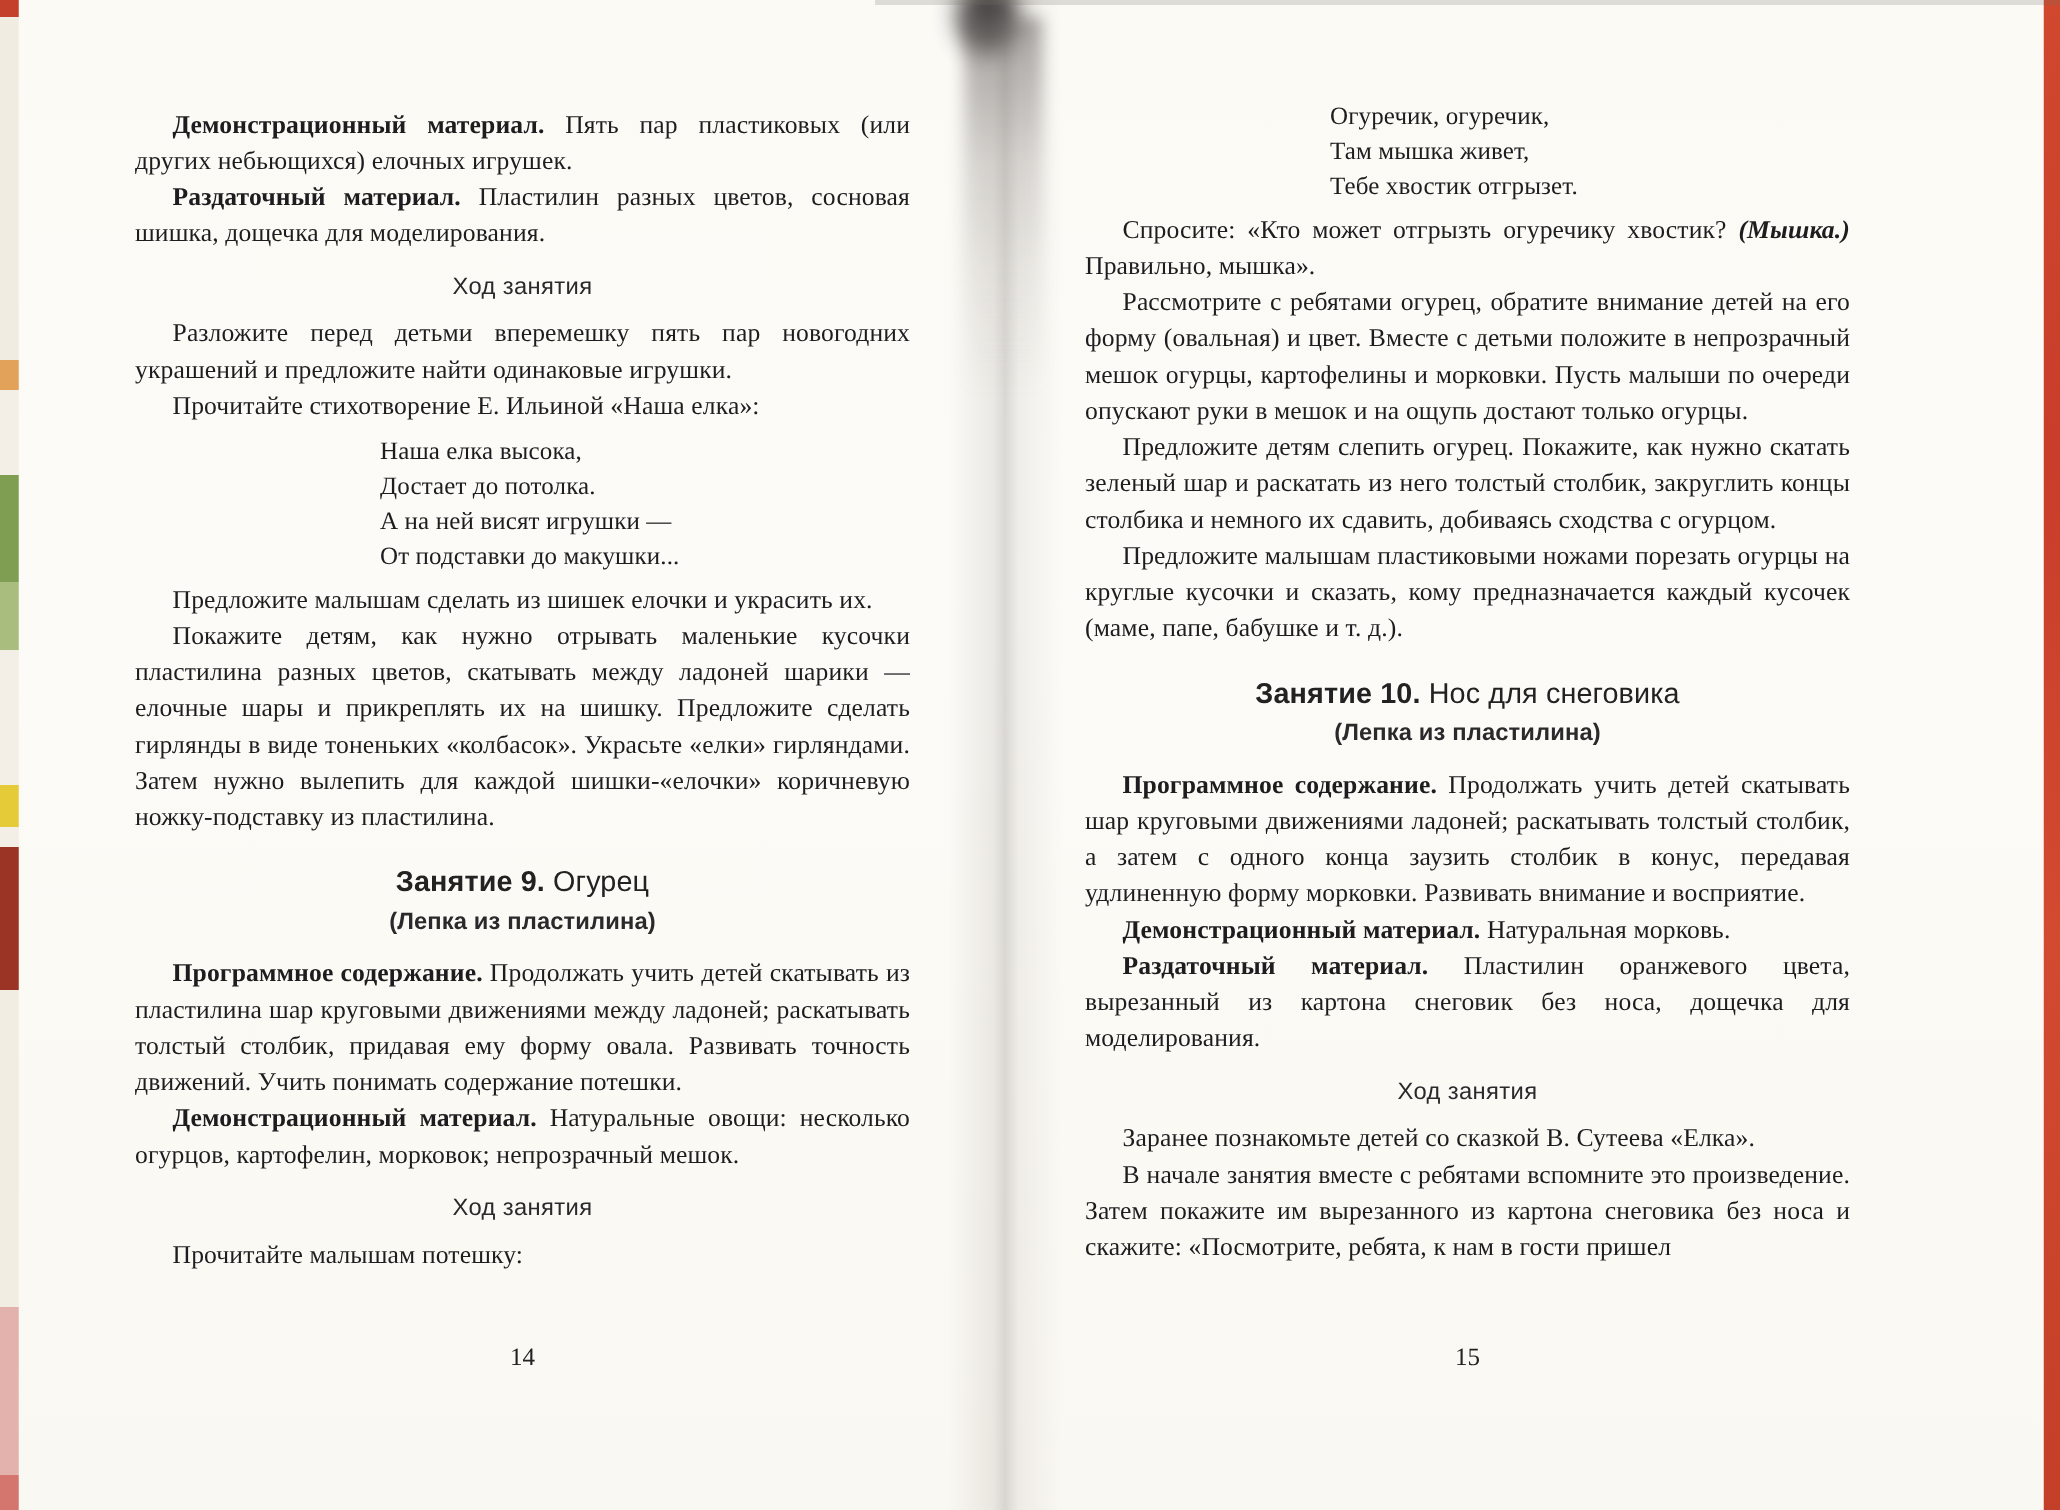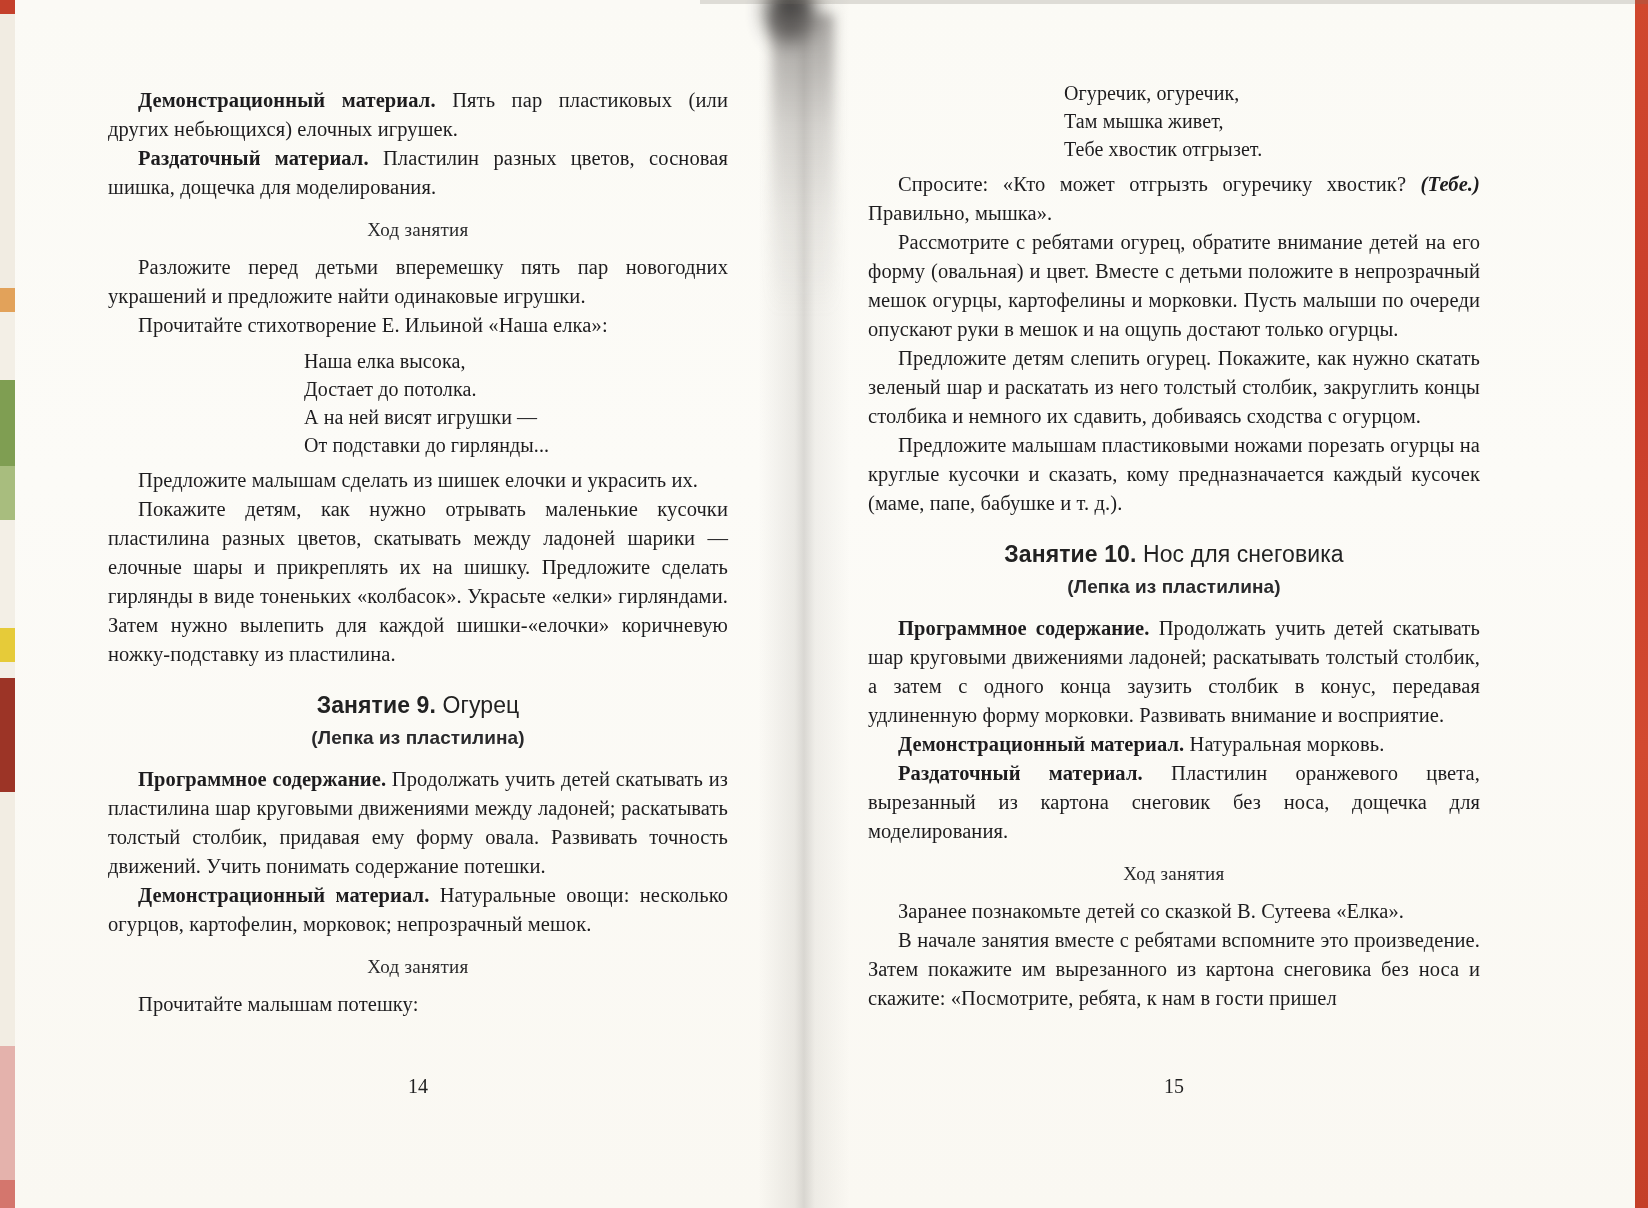--- a/index.html
+++ b/index.html
@@ -31,21 +31,21 @@
     letter-spacing: 0.1px;
   }
   .page-left  .content { left: 108px; top: 86px; width: 620px; }
   .page-right .content { left: 48px;  top: 72px; width: 612px; }
 
   .blk.para { text-indent: 30px; }
   .b { font-weight: bold; }
   .i { font-style: italic; }
 
   .blk.heading {
-    font-family: Liberation Serif, serif;
+    font-family: Liberation Sans, sans-serif;
     font-size: 19px; font-weight: 400;
     text-align: center; text-indent: 0;
     margin: 13px 0 9px;
     letter-spacing: 0.3px;
     color: #2a2a2c;
   }
   .blk.lesson {
     font-family: "Liberation Sans", "DejaVu Sans", sans-serif;
     font-size: 23px; font-weight: 400;
     text-align: center; text-indent: 0;
@@ -139,42 +139,42 @@
     <div class="content">
         <p class="blk para"><span class="b ">Демонстрационный материал.</span><span class=""> Пять пар пластиковых (или других небьющихся) елочных игрушек.</span></p>
         <p class="blk para"><span class="b ">Раздаточный материал.</span><span class=""> Пластилин разных цветов, сосновая шишка, дощечка для моделирования.</span></p>
         <p class="blk heading"><span class="">Ход занятия</span></p>
         <p class="blk para"><span class="">Разложите перед детьми вперемешку пять пар новогодних украшений и предложите найти одинаковые игрушки.</span></p>
         <p class="blk para"><span class="">Прочитайте стихотворение Е. Ильиной «Наша елка»:</span></p>
         <div class="blk poem">
           <div class="poem-line">Наша елка высока,</div>
           <div class="poem-line">Достает до потолка.</div>
           <div class="poem-line">А на ней висят игрушки —</div>
-          <div class="poem-line">От подставки до гирлянды...</div>
+          <div class="poem-line">От подставки до макушки...</div>
         </div>
         <p class="blk para"><span class="">Предложите малышам сделать из шишек елочки и украсить их.</span></p>
         <p class="blk para"><span class="">Покажите детям, как нужно отрывать маленькие кусочки пластилина разных цветов, скатывать между ладоней шарики — елочные шары и прикреплять их на шишку. Предложите сделать гирлянды в виде тоненьких «колбасок». Украсьте «елки» гирляндами. Затем нужно вылепить для каждой шишки-«елочки» коричневую ножку-подставку из пластилина.</span></p>
         <p class="blk lesson"><span class="b ">Занятие 9.</span><span class=""> Огурец</span></p>
         <p class="blk subheading"><span class="">(Лепка из пластилина)</span></p>
         <p class="blk para"><span class="b ">Программное содержание.</span><span class=""> Продолжать учить детей скатывать из пластилина шар круговыми движениями между ладоней; раскатывать толстый столбик, придавая ему форму овала. Развивать точность движений. Учить понимать содержание потешки.</span></p>
         <p class="blk para"><span class="b ">Демонстрационный материал.</span><span class=""> Натуральные овощи: несколько огурцов, картофелин, морковок; непрозрачный мешок.</span></p>
         <p class="blk heading"><span class="">Ход занятия</span></p>
         <p class="blk para"><span class="">Прочитайте малышам потешку:</span></p>
       </div>
     <div class="pagenum">14</div>
   </div>
 
   <div class="page page-right">
     <div class="content">
         <div class="blk poem">
           <div class="poem-line">Огуречик, огуречик,</div>
           <div class="poem-line">Там мышка живет,</div>
           <div class="poem-line">Тебе хвостик отгрызет.</div>
         </div>
-        <p class="blk para"><span class="">Спросите: «Кто может отгрызть огуречику хвостик? </span><span class="b i">(Тебе.)</span><span class=""> Правильно, мышка».</span></p>
+        <p class="blk para"><span class="">Спросите: «Кто может отгрызть огуречику хвостик? </span><span class="b i">(Мышка.)</span><span class=""> Правильно, мышка».</span></p>
         <p class="blk para"><span class="">Рассмотрите с ребятами огурец, обратите внимание детей на его форму (овальная) и цвет. Вместе с детьми положите в непрозрачный мешок огурцы, картофелины и морковки. Пусть малыши по очереди опускают руки в мешок и на ощупь достают только огурцы.</span></p>
         <p class="blk para"><span class="">Предложите детям слепить огурец. Покажите, как нужно скатать зеленый шар и раскатать из него толстый столбик, закруглить концы столбика и немного их сдавить, добиваясь сходства с огурцом.</span></p>
         <p class="blk para"><span class="">Предложите малышам пластиковыми ножами порезать огурцы на круглые кусочки и сказать, кому предназначается каждый кусочек (маме, папе, бабушке и т. д.).</span></p>
         <p class="blk lesson"><span class="b ">Занятие 10.</span><span class=""> Нос для снеговика</span></p>
         <p class="blk subheading"><span class="">(Лепка из пластилина)</span></p>
         <p class="blk para"><span class="b ">Программное содержание.</span><span class=""> Продолжать учить детей скатывать шар круговыми движениями ладоней; раскатывать толстый столбик, а затем с одного конца заузить столбик в конус, передавая удлиненную форму морковки. Развивать внимание и восприятие.</span></p>
         <p class="blk para"><span class="b ">Демонстрационный материал.</span><span class=""> Натуральная морковь.</span></p>
         <p class="blk para"><span class="b ">Раздаточный материал.</span><span class=""> Пластилин оранжевого цвета, вырезанный из картона снеговик без носа, дощечка для моделирования.</span></p>
         <p class="blk heading"><span class="">Ход занятия</span></p>
         <p class="blk para"><span class="">Заранее познакомьте детей со сказкой В. Сутеева «Елка».</span></p>

